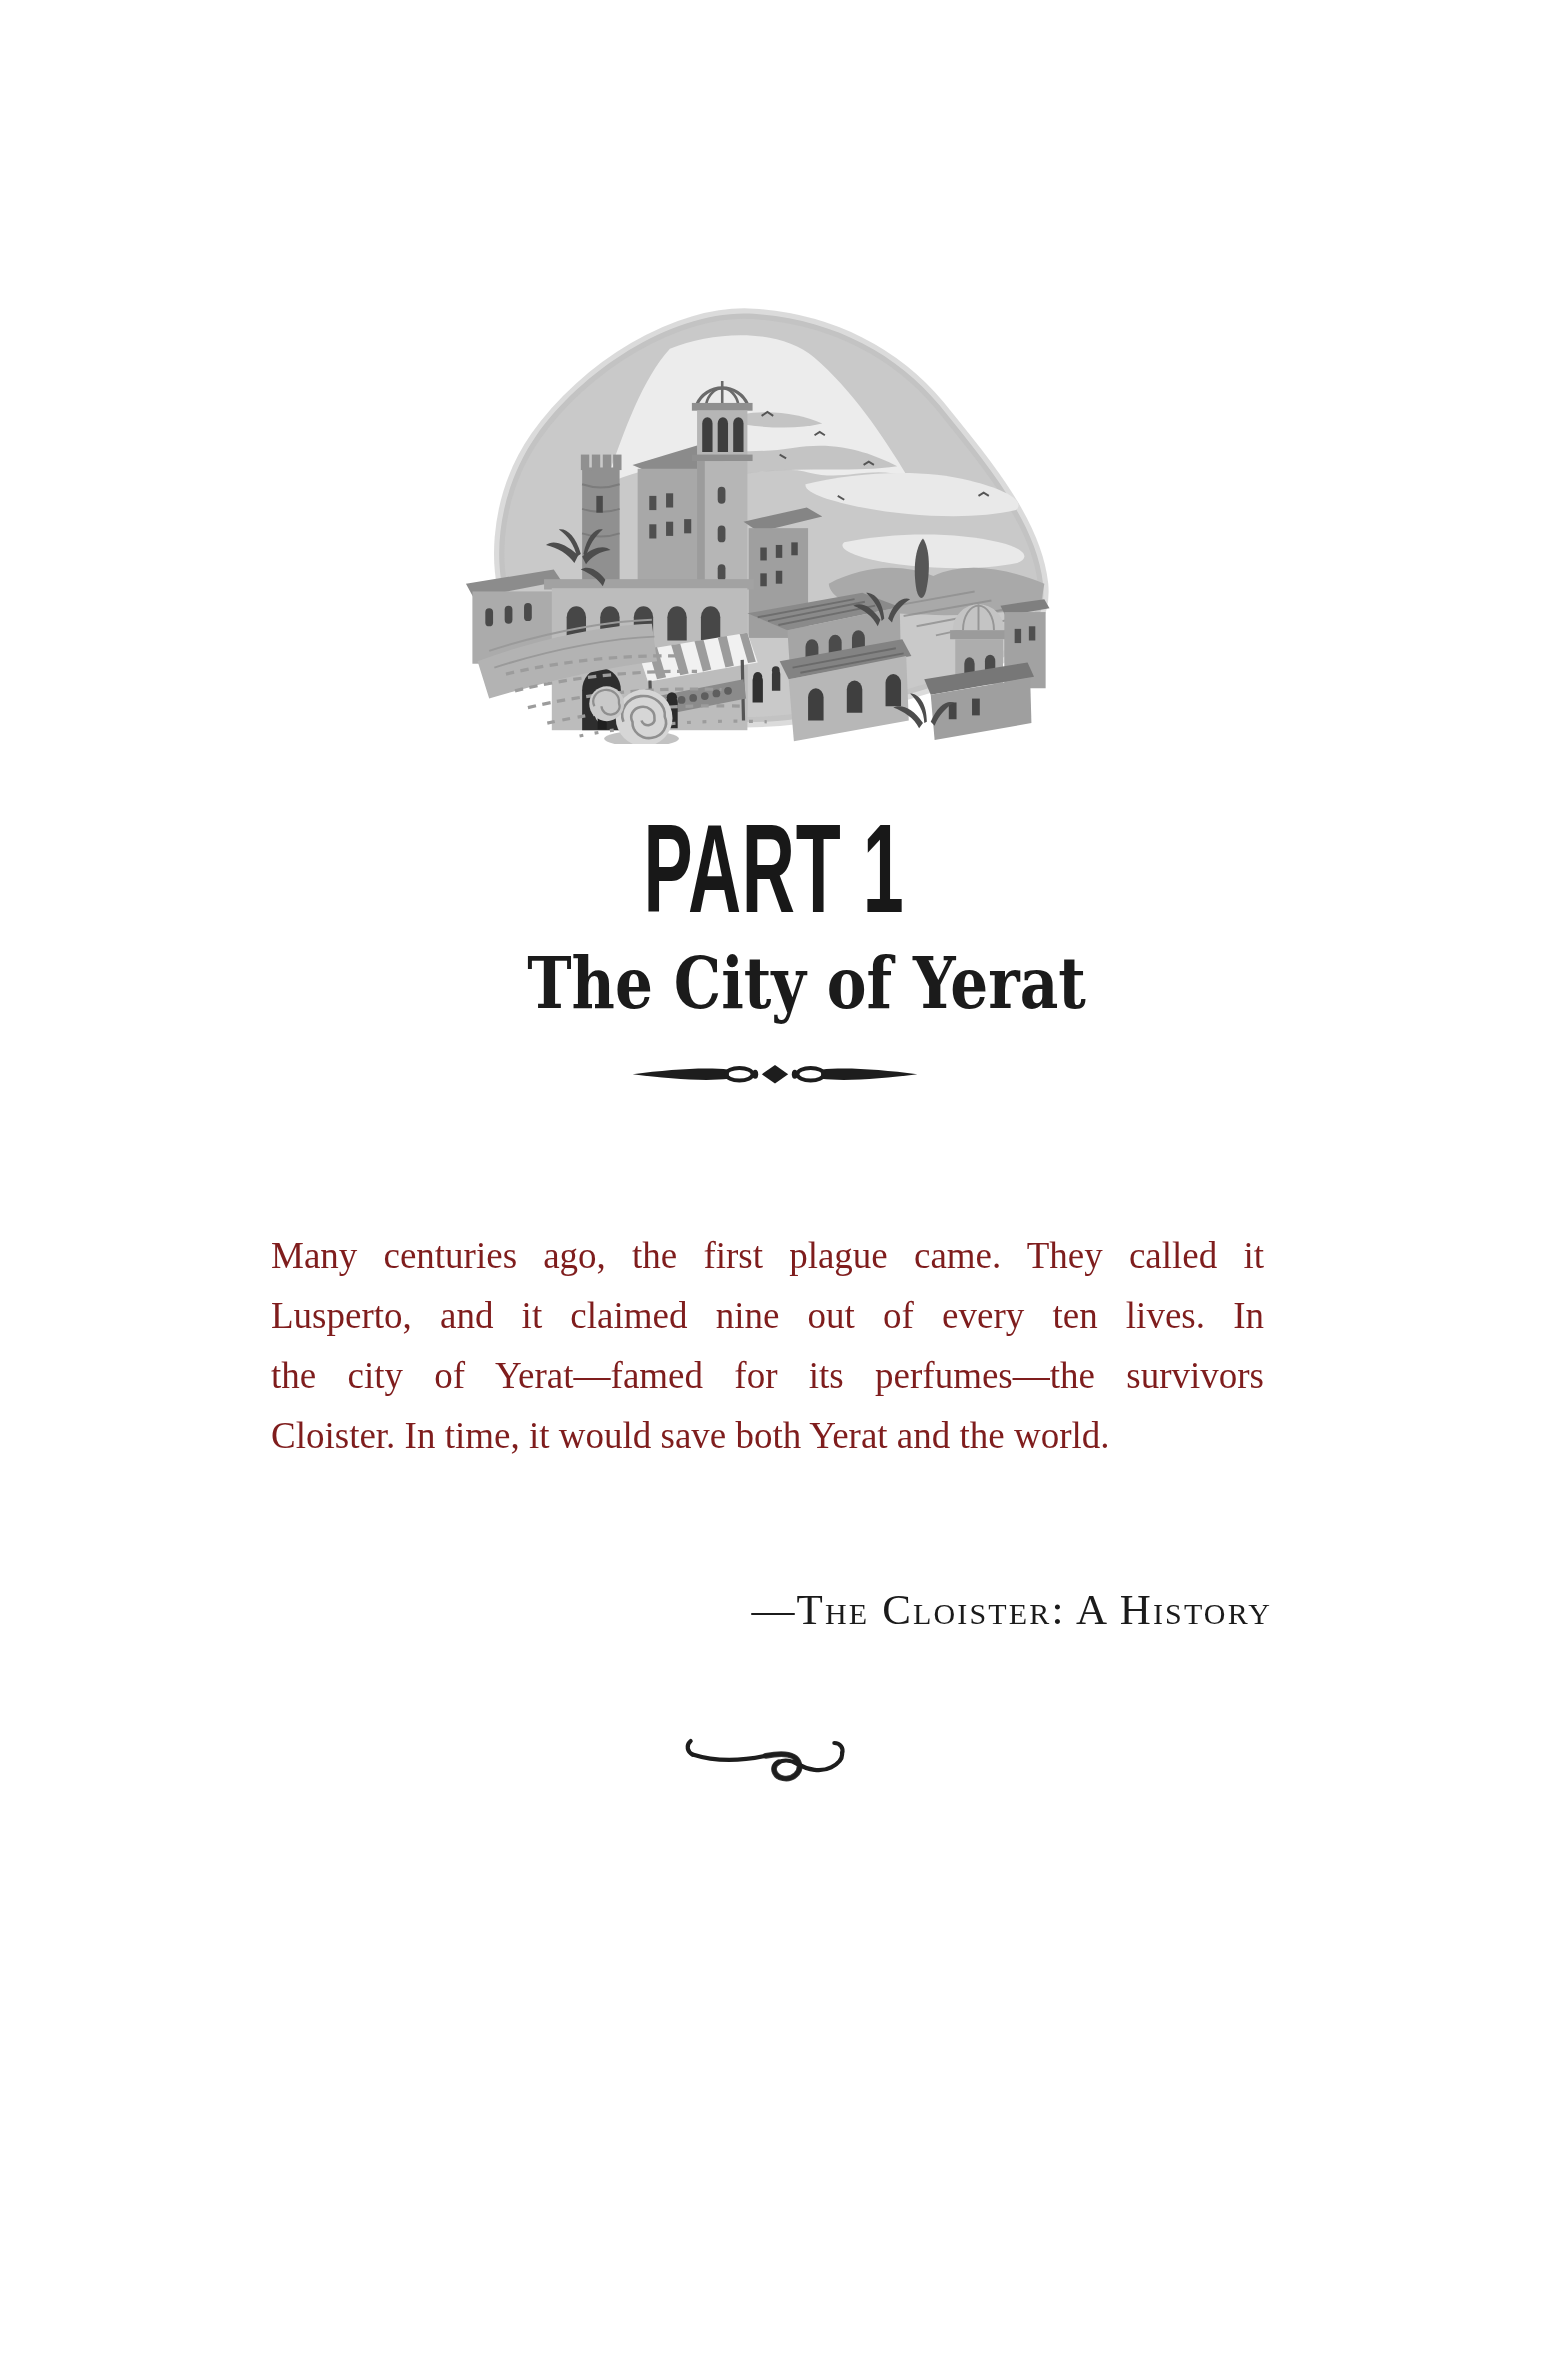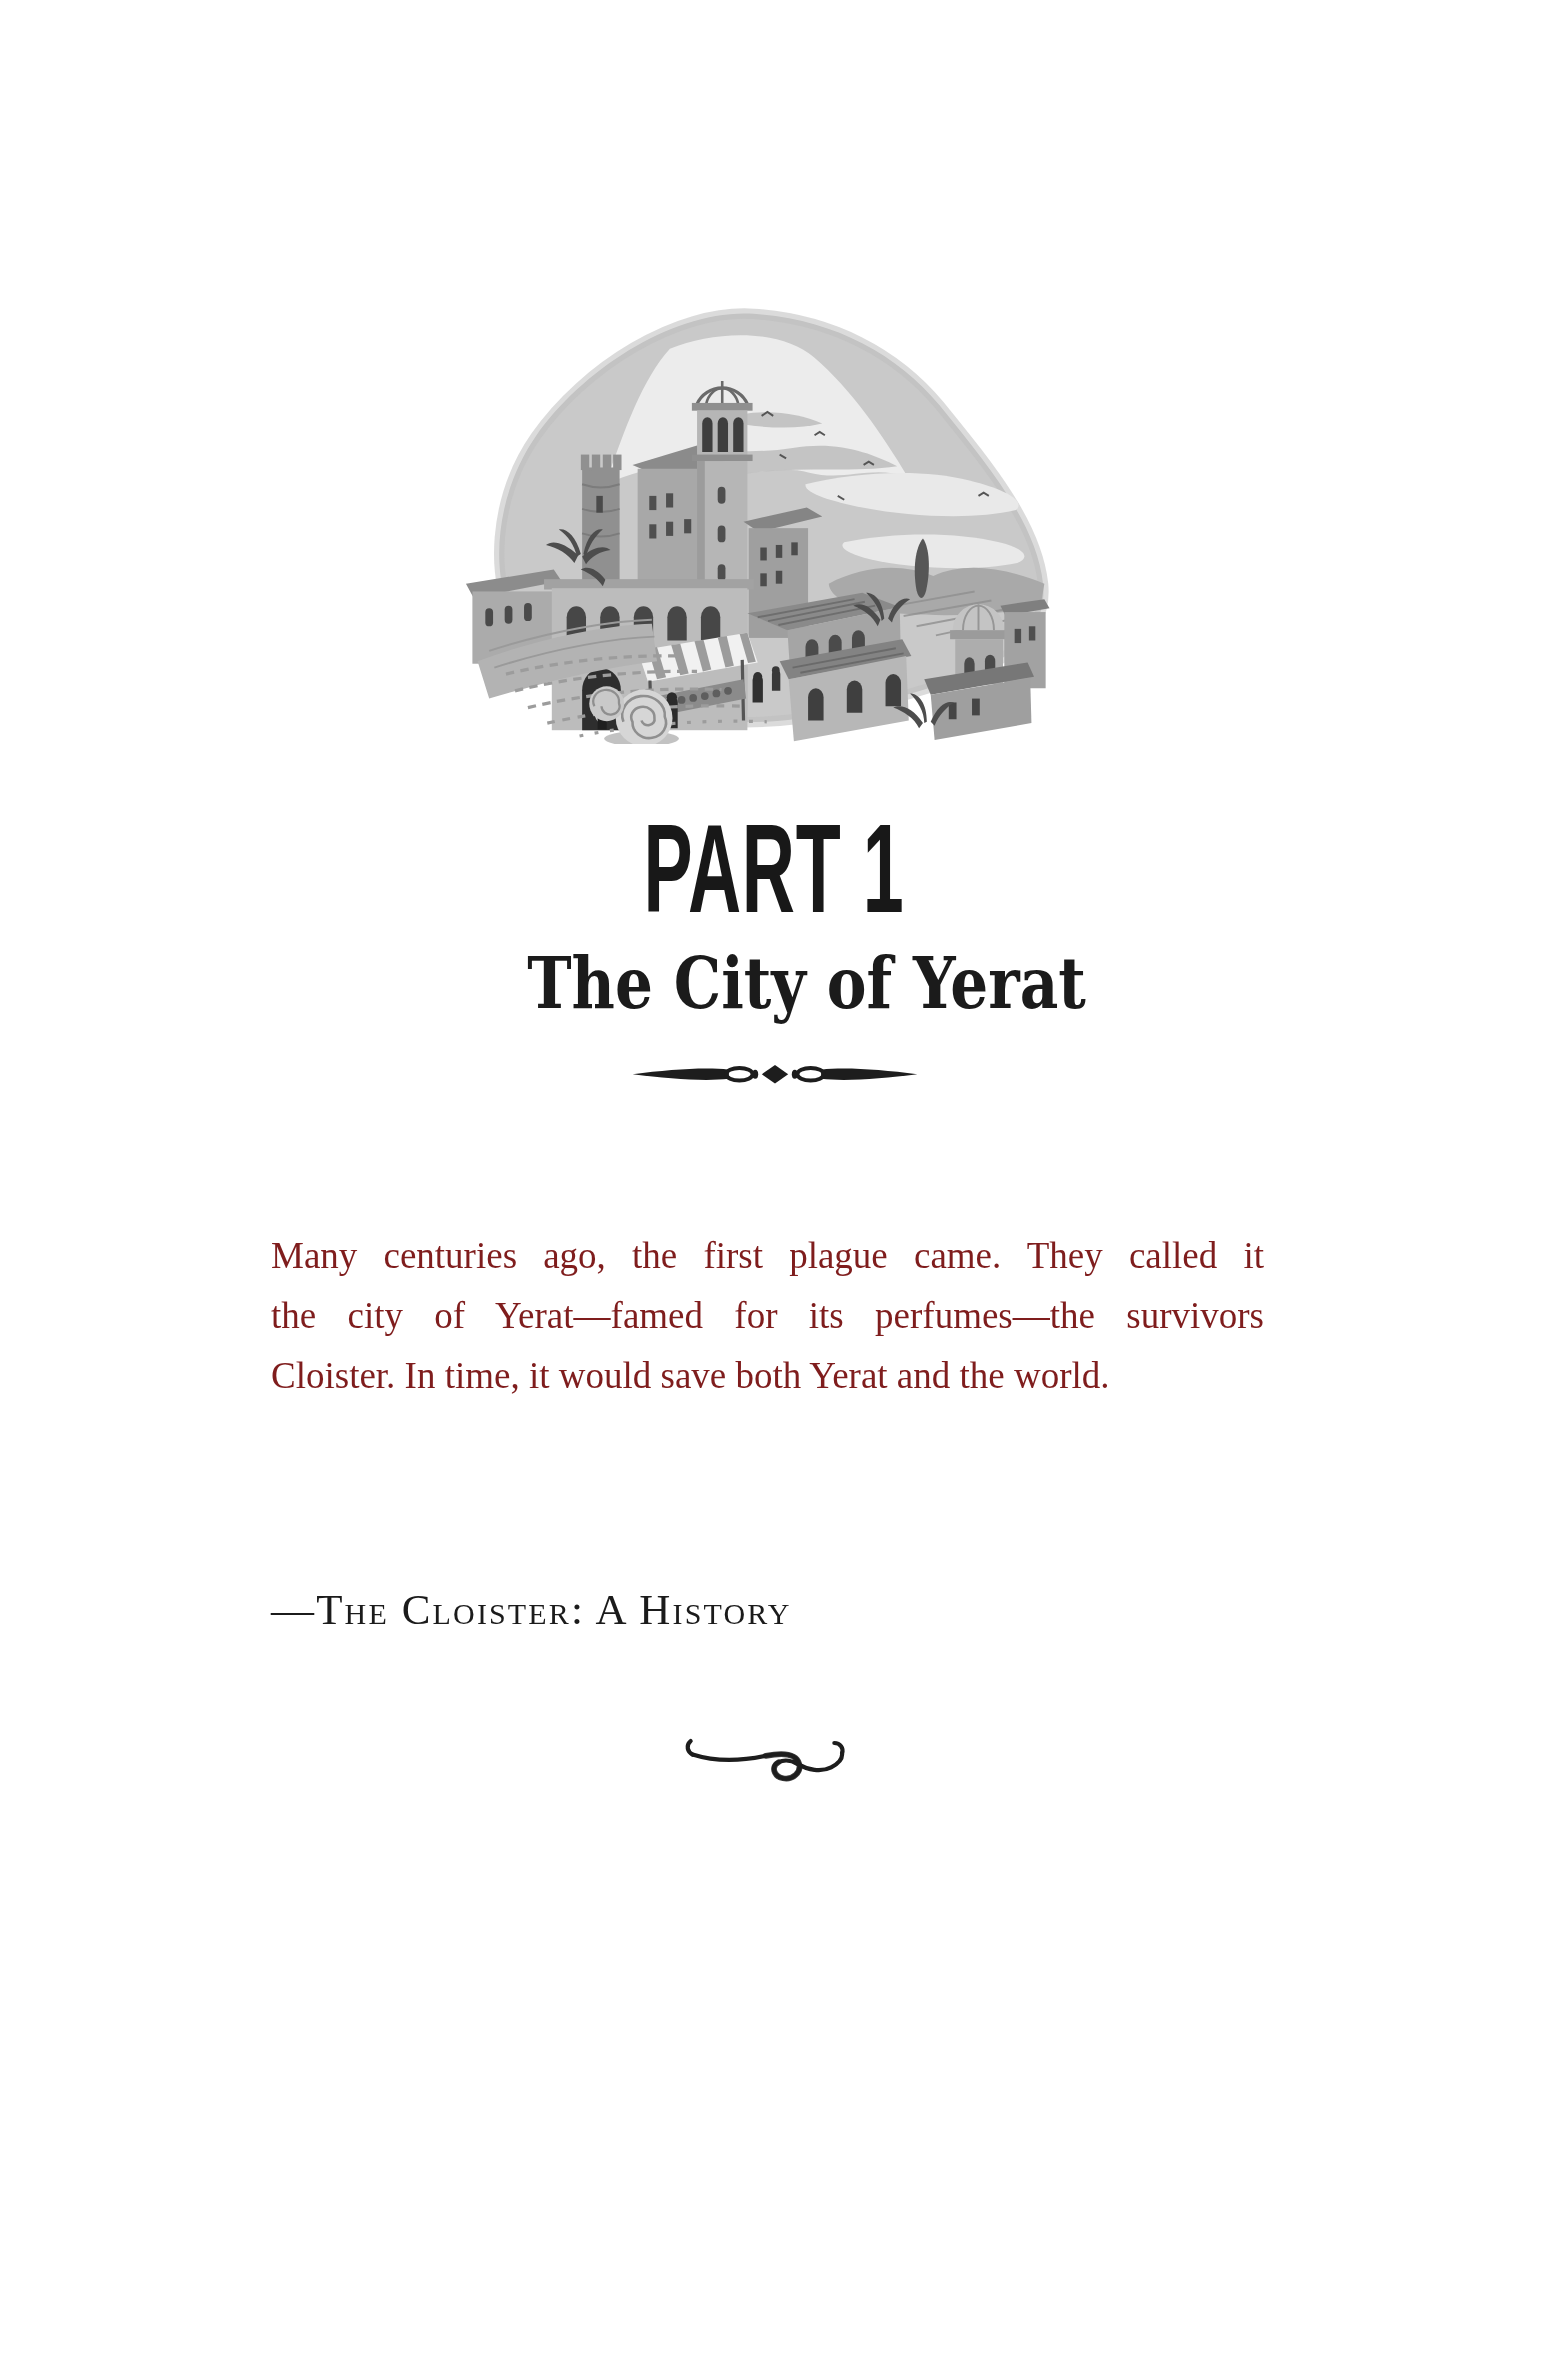--- a/index.html
+++ b/index.html
@@ -36,21 +36,21 @@
   
   .epigraph {
     position:absolute; left:271px; top:1226px; width:993px;
     font-size:37px; line-height:60px; color:#7f1d1d;
   }
   .epigraph-line { text-align:justify; text-align-last:justify; white-space:normal; }
   .epigraph-line:last-child { text-align-last:left; }
 
   
   .attribution {
-    position:absolute; left:271px; top:1585px; width:1001px; 
+    position:absolute; left:271px; top:1585px; width:1001px; text-align:right;
     font-variant:small-caps; font-size:43px; letter-spacing:0.05em; color:#1b1b1b;
   }
 
   
   .flourish { position:absolute; top:1734px; left:682px; width:170px; height:59px; }
   .flourish svg { width:100%; height:100%; display:block; }
 </style>
 </head>
 <body>
 
@@ -276,20 +276,21 @@
         <ellipse cx="190" cy="18" rx="4.5" ry="7"></ellipse>
         <ellipse cx="250" cy="18" rx="4.5" ry="7"></ellipse>
       </g>
       <ellipse cx="166" cy="18" rx="20" ry="9.5" fill="none" stroke="#1d1d1d" stroke-width="6"></ellipse>
       <ellipse cx="274" cy="18" rx="20" ry="9.5" fill="none" stroke="#1d1d1d" stroke-width="6"></ellipse>
     </svg>
   </div>
 
   <div class="epigraph">
       <div class="epigraph-line">Many centuries ago, the first plague came. They called it</div>
+      <div class="epigraph-line">Lusperto, and it claimed nine out of every ten lives. In</div>
       <div class="epigraph-line">the city of Yerat—famed for its perfumes—the survivors</div>
       <div class="epigraph-line">Cloister. In time, it would save both Yerat and the world.</div>
     </div>
 
   <div class="attribution">—The Cloister: A History</div>
 
   <div class="flourish">
     <svg viewBox="0 0 264 92" xmlns="http://www.w3.org/2000/svg">
       <g fill="none" stroke="#1d1d1d" stroke-width="6.5" stroke-linecap="round">
         <path d="M16,32 C60,46 102,40 130,34 C160,28 178,32 182,46 C186,60 172,72 157,69 C142,66 138,50 150,44 C160,39 172,42 180,47 C196,56 216,60 232,52 C244,46 250,38 249,30"></path>

